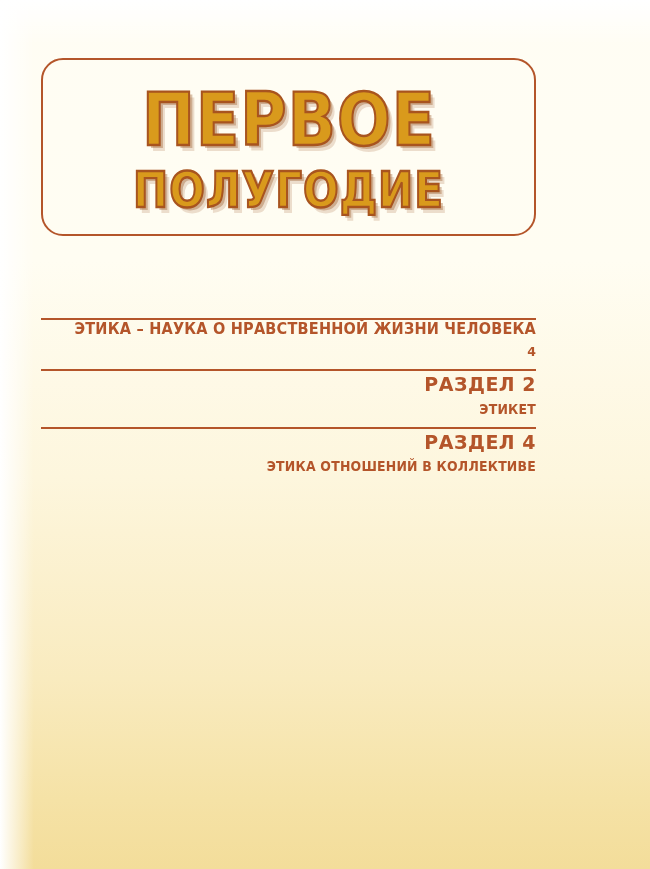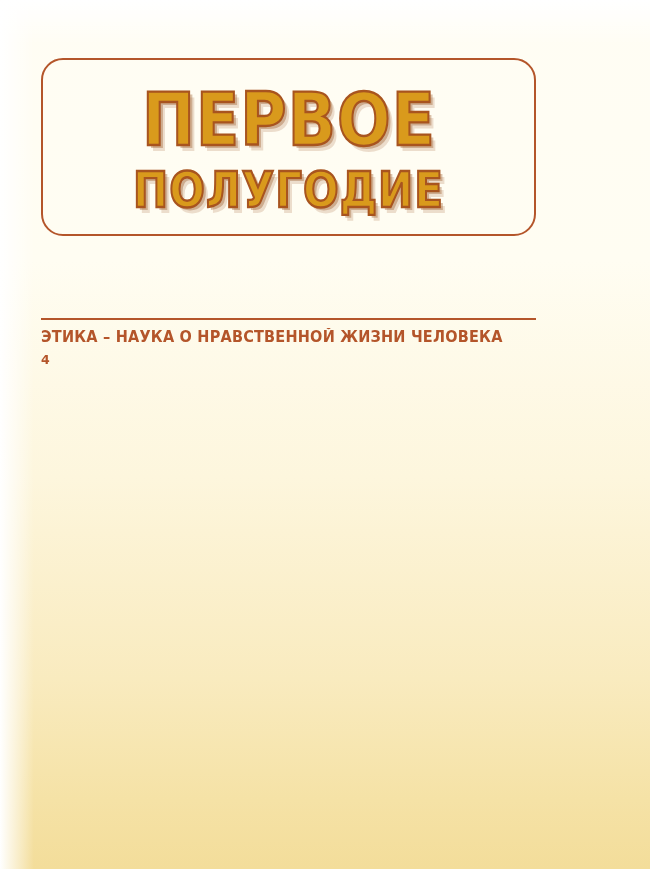--- a/index.html
+++ b/index.html
@@ -102,23 +102,23 @@
   }
 
   .toc {
     position: absolute;
     left: 41px;
     top: 318px;
     width: 495px;
   }
   .toc-entry {
     position: relative;
-    padding-top: 9px;
+    padding-top: 1px;
     padding-bottom: 7px;
-    text-align: left;
+    text-align: right;
   }
   .toc-entry .rule {
     position: absolute;
     left: 0;
     top: 0;
     width: 100%;
     height: 0;
     border-top: 2px solid #b4552a;
   }
   .entry-main {
@@ -165,17 +165,27 @@
 
   <div class="toc">
 
     <div class="toc-entry">
       <div class="rule"></div>
       <div class="entry-main">ЭТИКА – НАУКА О НРАВСТВЕННОЙ ЖИЗНИ ЧЕЛОВЕКА</div>
       <div class="entry-page">4</div>
     </div>
 
 
+    <div class="toc-entry">
+      <div class="rule"></div>
+      <div class="entry-main big">РАЗДЕЛ 2</div>
+      <div class="entry-sub">ЭТИКЕТ</div>
+    </div>
 
 
+    <div class="toc-entry">
+      <div class="rule"></div>
+      <div class="entry-main big">РАЗДЕЛ 4</div>
+      <div class="entry-sub">ЭТИКА ОТНОШЕНИЙ В КОЛЛЕКТИВЕ</div>
+    </div>
 
   </div>
 </div>
 
 </body></html>

